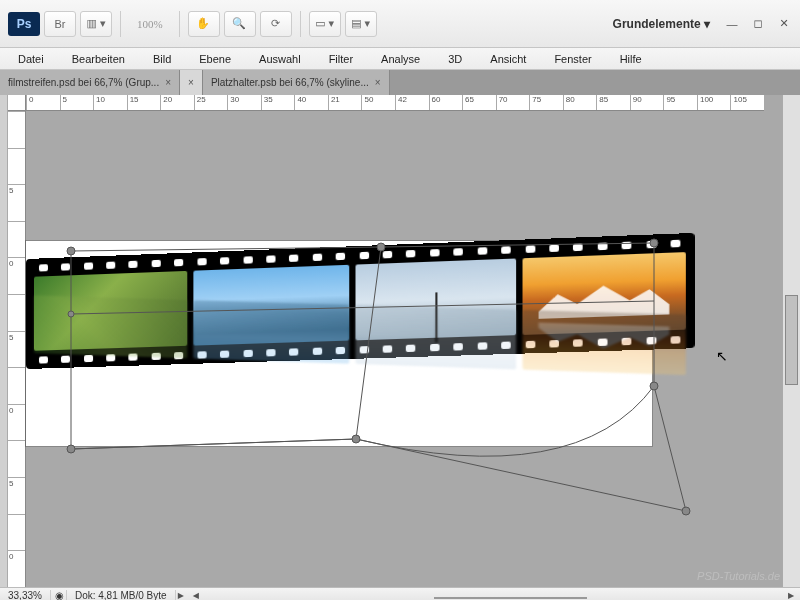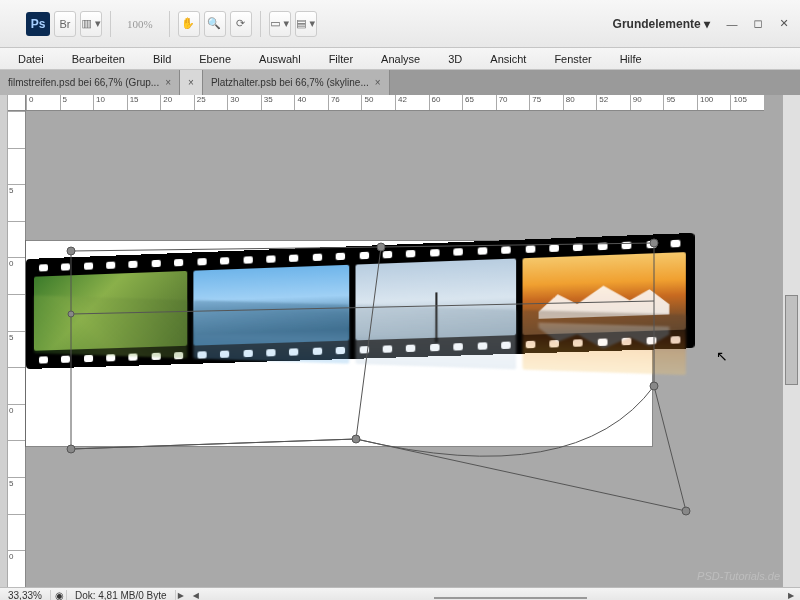--- a/index.html
+++ b/index.html
@@ -1,20 +1,20 @@
 <!DOCTYPE html>
 <html><head>
 <meta charset="utf-8">
 <style>
 * { margin: 0; padding: 0; box-sizing: border-box; font-family: "Segoe UI", Tahoma, sans-serif; }
 body { width: 800px; height: 600px; background: #fff; overflow: hidden; position: relative; }
 
 .titlebar { height: 48px; background: linear-gradient(#f7f7f7,#e8e8e8); border-bottom: 1px solid #c5c5c5; display: flex; align-items: center; padding: 0 8px; gap: 4px; }
-.ps-logo { width: 24px; height: 24px; background: #0a2a52; border-radius: 3px; display: flex; align-items: center; justify-content: center; color: #a8d0ff; font-weight: bold; font-size: 12px; margin-left: 18px; }
-.titlebar-btn { width: 22px; height: 26px; border: 1px solid #ccc; border-radius: 3px; background: linear-gradient(#fff,#eee); display: flex; align-items: center; justify-content: center; font-size: 11px; color: #666; }
+.ps-logo { width: 32px; height: 24px; background: #0a2a52; border-radius: 3px; display: flex; align-items: center; justify-content: center; color: #a8d0ff; font-weight: bold; font-size: 12px; }
+.titlebar-btn { width: 32px; height: 26px; border: 1px solid #ccc; border-radius: 3px; background: linear-gradient(#fff,#eee); display: flex; align-items: center; justify-content: center; font-size: 11px; color: #666; }
 .titlebar-sep { width: 1px; height: 26px; background: #ccc; margin: 0 4px; }
 .zoom-display { font-size: 11px; color: #999; padding: 0 8px; font-family: Liberation Serif, serif; }
 .spacer { flex: 1; }
 .workspace-label { font-size: 12px; font-weight: bold; color: #333; padding: 0 4px; margin-left: 28px; }
 .win-ctrl { width: 16px; height: 16px; display: flex; align-items: center; justify-content: center; color: #555; font-size: 11px; margin-left: 6px; }
 
 .menubar { height: 22px; background: linear-gradient(#f6f6f6,#ececec); border-bottom: 1px solid #c5c5c5; display: flex; align-items: center; padding: 0 8px; gap: 8px; font-size: 11px; }
 .menu-item { padding: 2px 10px; color: #222; cursor: default; }
 
 .tabbar { height: 25px; background: #9a9a9a; display: flex; align-items: stretch; font-size: 10px; }
@@ -128,29 +128,29 @@
     <div class="ruler-h">
       <div class="tick">0</div>
         <div class="tick">5</div>
         <div class="tick">10</div>
         <div class="tick">15</div>
         <div class="tick">20</div>
         <div class="tick">25</div>
         <div class="tick">30</div>
         <div class="tick">35</div>
         <div class="tick">40</div>
-        <div class="tick">76</div>
+        <div class="tick">21</div>
         <div class="tick">50</div>
         <div class="tick">42</div>
         <div class="tick">60</div>
         <div class="tick">65</div>
         <div class="tick">70</div>
         <div class="tick">75</div>
         <div class="tick">80</div>
-        <div class="tick">52</div>
+        <div class="tick">85</div>
         <div class="tick">90</div>
         <div class="tick">95</div>
         <div class="tick">100</div>
         <div class="tick">105</div>
     </div>
     <div class="ruler-v">
       <div class="tick"></div>
         <div class="tick"></div>
         <div class="tick">5</div>
         <div class="tick"></div>

